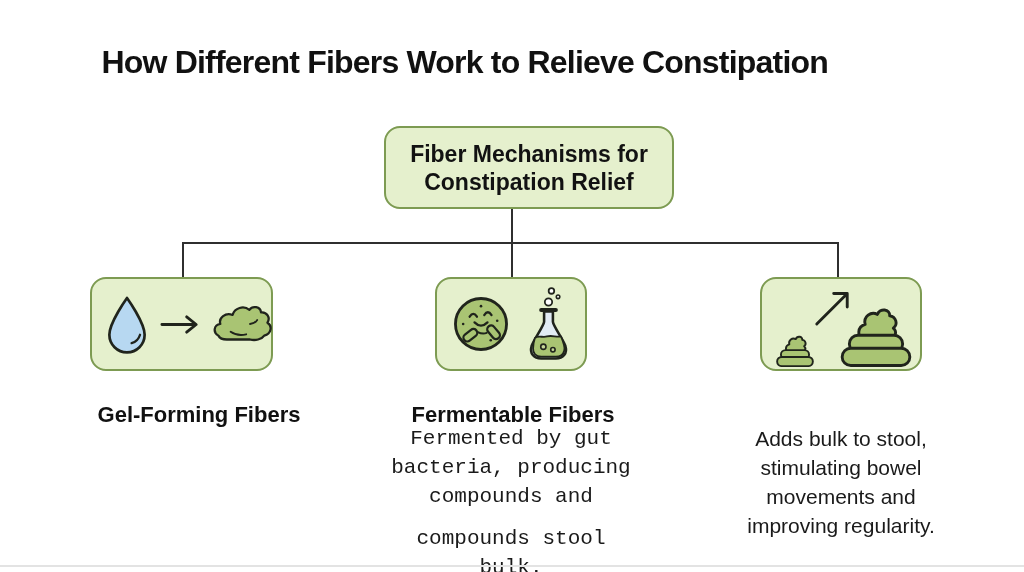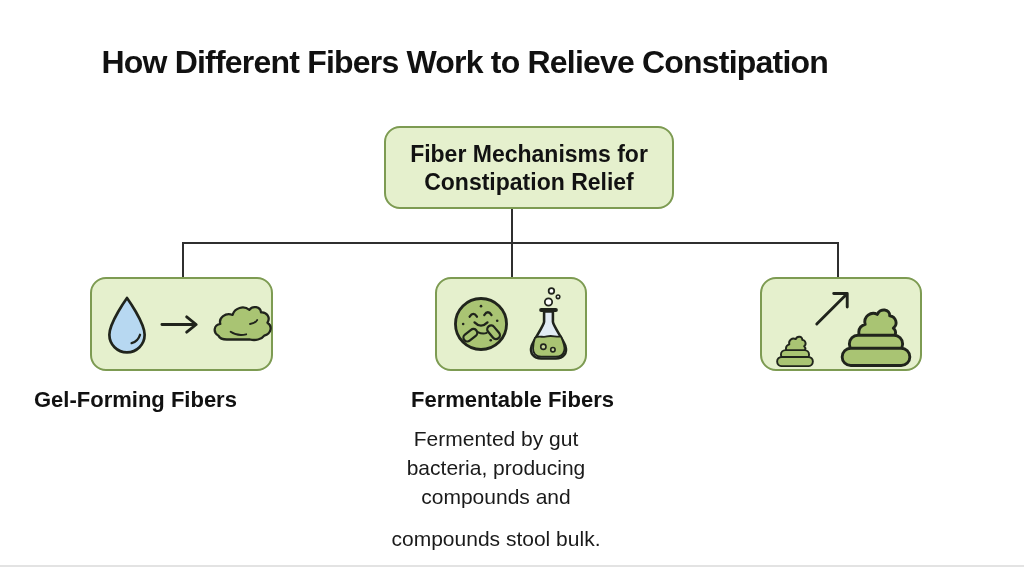--- a/index.html
+++ b/index.html
@@ -18,29 +18,29 @@
   .hline{left:182px;top:242px;width:657px;height:2px;}
   .drop-l{left:182px;top:243px;width:2px;height:34px;}
   .drop-m{left:511px;top:243px;width:2px;height:34px;}
   .drop-r{left:837px;top:243px;width:2px;height:34px;}
 
   .branch-box{display:flex;align-items:center;justify-content:center;}
   .box-gel{left:90px;top:277px;width:183px;height:94px;gap:10px;}
   .box-ferment{left:435px;top:277px;width:152px;height:94px;gap:14px;}
   .box-bulk{left:760px;top:277px;width:162px;height:94px;}
 
-  .heading{position:absolute;top:387px;margin:0;font-size:22px;font-weight:700;color:#111;}
+  .heading{position:absolute;top:387px;margin:15px;font-size:22px;font-weight:700;text-align:center;color:#111;}
   .h-gel{left:34px;width:300px;}
-  .h-ferment{left:411px;width:240px;}
+  .h-ferment{left:378px;width:240px;}
   .h-bulk{left:711px;width:260px;}
 
   .desc{position:absolute;top:424px;margin:0;font-size:21px;line-height:29px;text-align:center;
         white-space:pre-line;color:#1a1a1a;}
   .d-gel{left:24px;width:320px;}
-  .d-ferment{left:366px;width:260px;}
+  .d-ferment{left:381px;width:260px;font-family:Liberation Mono, monospace;}
   .d-bulk{left:701px;width:280px;}
   .d-ferment-extra{top:524px;}
 
   .bulk-inner{position:relative;width:162px;height:94px;}
   .abs{position:absolute;}
   .sm-stool{left:14px;bottom:4px;}
   .growth-arrow{left:48px;top:8px;}
   .lg-stool{left:78px;bottom:4px;}
 
   .bottom-divider{position:absolute;left:0;top:565px;width:1024px;height:2px;background:#e3e3e3;}
@@ -137,15 +137,19 @@
     </div>
   </div>
 
   <h2 class="heading h-gel">Gel-Forming Fibers</h2>
   <h2 class="heading h-ferment">Fermentable Fibers</h2>
 
   <p class="desc d-ferment">Fermented by gut
 bacteria, producing
 compounds and</p>
   <p class="desc d-ferment d-ferment-extra">compounds stool bulk.</p>
+  <p class="desc d-bulk">Adds bulk to stool,
+stimulating bowel
+movements and
+improving regularity.</p>
 
   <div class="bottom-divider"></div>
 </div>
 
 </body></html>

